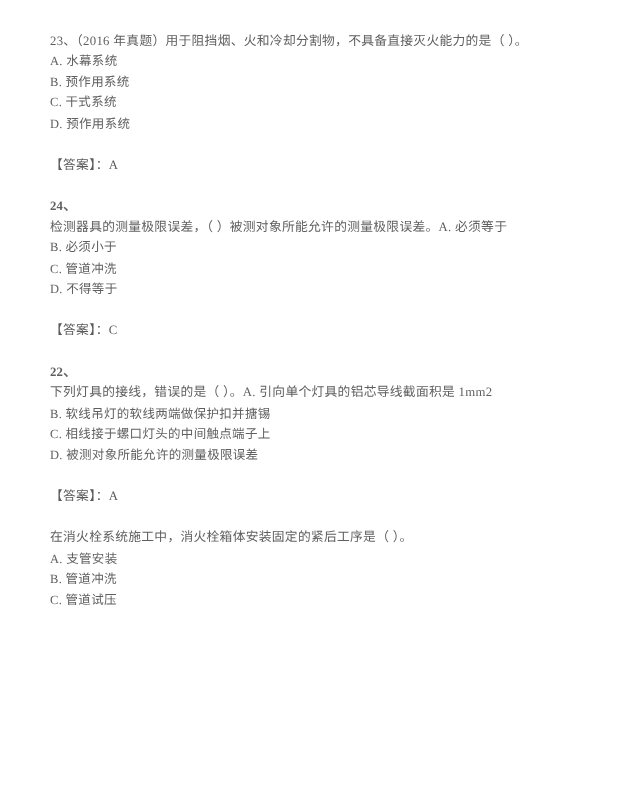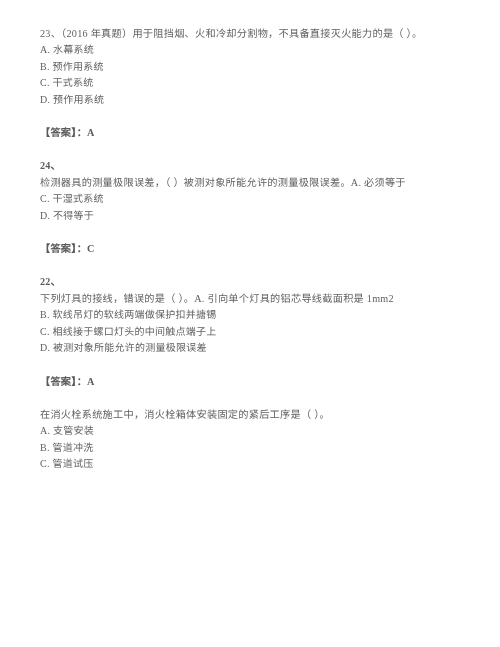--- a/index.html
+++ b/index.html
@@ -53,21 +53,21 @@
     color: #5f5f5f;
     margin: 0;
     word-break: break-all;
   }
   .answer {
     font-size: 10.2px;
     line-height: 16.4px;
     letter-spacing: 0.25px;
     color: #5a5a5a;
     margin: 0;
-    font-weight: 700;
+    font-weight: 400;
   }
   .gap-answer-before {
     height: 17px;
   }
   .gap-answer-after {
     height: 17px;
   }
 </style>
 </head>
 <body>
@@ -83,21 +83,22 @@
       <div class="option">D. 预作用系统</div>
     </div>
 
     <div class="gap-answer-before"></div>
     <div class="answer">【答案】：A</div>
     <div class="gap-answer-after"></div>
 
     <div class="qblock">
       <div class="qnum">24、</div>
       <div class="stem">检测器具的测量极限误差，（    ）被测对象所能允许的测量极限误差。A. 必须等于</div>
-      <div class="option">C. 干湿式系统</div>
+      <div class="option">B. 必须小于</div>
+      <div class="option">C. 管道冲洗</div>
       <div class="option">D. 不得等于</div>
     </div>
 
     <div class="gap-answer-before"></div>
     <div class="answer">【答案】：C</div>
     <div class="gap-answer-after"></div>
 
     <div class="qblock">
       <div class="qnum">22、</div>
       <div class="stem">下列灯具的接线，错误的是（    ）。A. 引向单个灯具的铝芯导线截面积是 1mm2</div>

